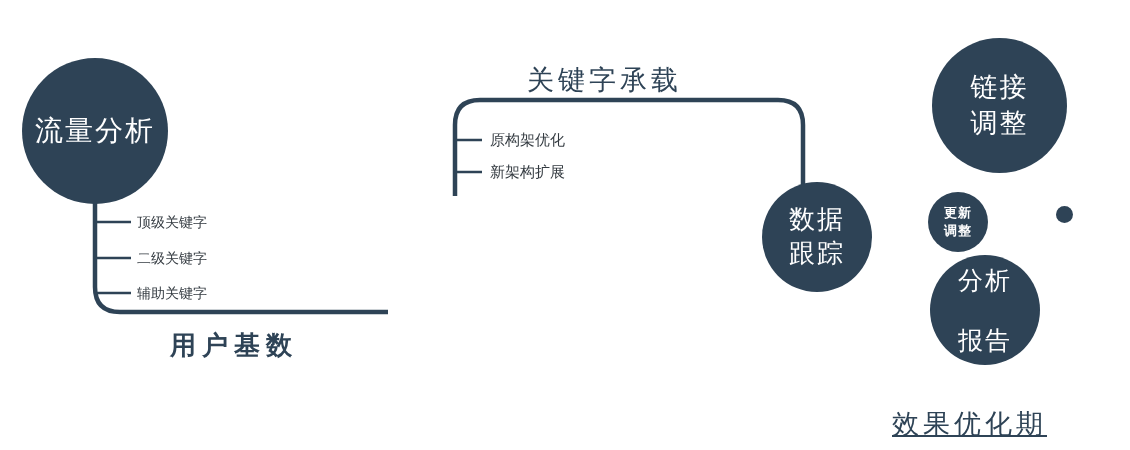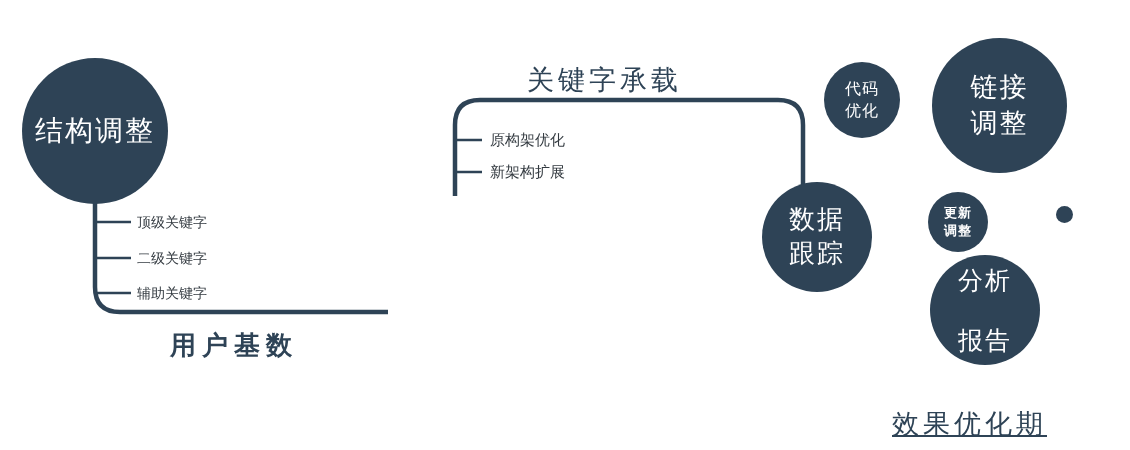--- a/index.html
+++ b/index.html
@@ -72,33 +72,29 @@
     <path d="M 95 196 L 95 287 Q 95 312 120 312 L 388 312" fill="none" stroke="#2e4356" stroke-width="4.5"></path>
 
     <path d="M 95 222 H 131 M 95 258 H 131 M 95 293 H 131" fill="none" stroke="#2e4356" stroke-width="2.5"></path>
 
     <path d="M 455 196 L 455 125 Q 455 100 480 100 L 778 100 Q 803 100 803 125 L 803 186" fill="none" stroke="#2e4356" stroke-width="4.5"></path>
 
     <path d="M 455 140 H 482 M 455 172 H 482" fill="none" stroke="#2e4356" stroke-width="2.5"></path>
   </svg>
 
   <div class="node n-traffic">
-    <span>结构调整</span>
+    <span>流量分析</span>
   </div>
 
 
   <div class="node n-tracking">
     <span>数据</span>
     <span>跟踪</span>
   </div>
 
-  <div class="node n-code">
-    <span>代码</span>
-    <span>优化</span>
-  </div>
 
   <div class="node n-link">
     <span>链接</span>
     <span>调整</span>
   </div>
 
   <div class="node n-update">
     <span>更新</span>
     <span>调整</span>
   </div>

